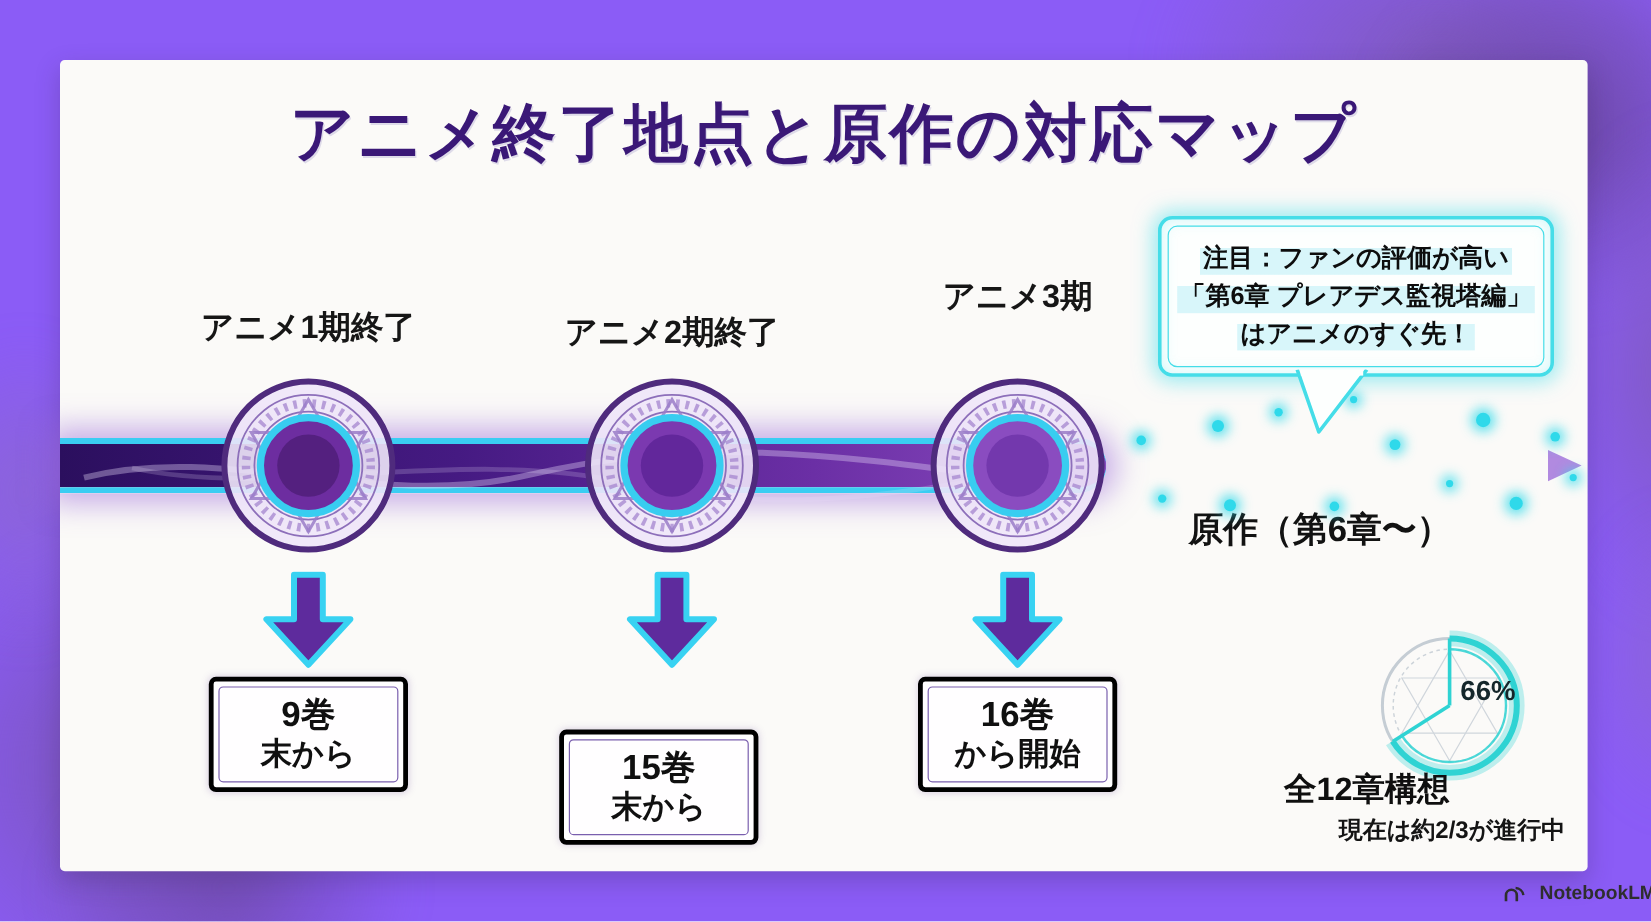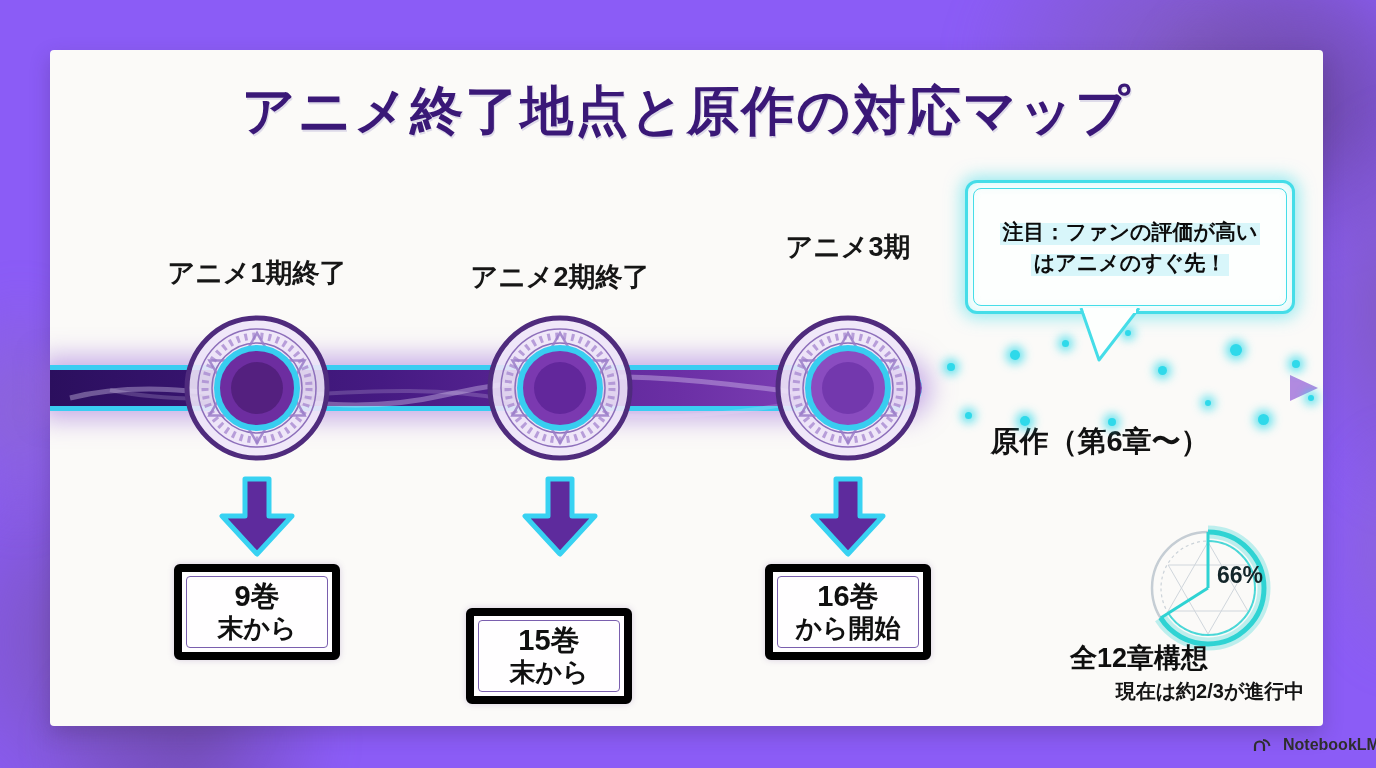--- a/index.html
+++ b/index.html
@@ -71,21 +71,21 @@
   
   .dot { position:absolute; border-radius:50%; background:#2fd9ea;
          box-shadow:0 0 10px 4px rgba(47,217,234,.75); }
 
   
   .down-arrow { position:absolute; top:426px; }
   .da1 { left:165px; } .da2 { left:468px; } .da3 { left:756px; }
 
   
   .vbox { position:absolute; top:514px; width:166px; height:96px; background:#fffeff;
-          border:8px solid #000000; border-radius:6px;
+          border:4px solid #000000; border-radius:6px;
           display:flex; flex-direction:column; justify-content:center; align-items:center;
           box-shadow:0 0 6px rgba(110,80,160,.25); }
   .vbox::before { content:""; position:absolute; inset:4px; border:1.5px solid #7a5fae;
                   border-radius:4px; pointer-events:none; }
   .vb1 { left:124px; } .vb2 { left:416px;margin-top:44px; } .vb3 { left:715px; }
   .vbox .l1 { font-size:29px; font-weight:800; color:#101010; line-height:1.15; }
   .vbox .l2 { font-size:26px; font-weight:800; color:#101010; line-height:1.2; }
 
   
   .pie-svg { position:absolute; left:1083px; top:463px; }
@@ -169,20 +169,21 @@
             <stop offset="1" stop-color="#a77fd4"></stop>
         </linearGradient>
       </defs>
       <line x1="6" y1="20" x2="360" y2="20" stroke="url(#dashGrad)" stroke-width="15" stroke-linecap="round" stroke-dasharray="28 21"></line>
       <polygon points="370,7 398,20 370,33" fill="#b18ae0"></polygon>
     </svg>
     <div class="orig-label">原作（第6章〜）</div>
 
     <div class="bubble">
       <span>注目：ファンの評価が高い</span>
+      <span>「第6章 プレアデス監視塔編」</span>
       <span>はアニメのすぐ先！</span>
     </div>
     <svg class="bubble-tail" width="90" height="60">
       <path d="M16 0 L34 52 L74 0" fill="#fdfffe" stroke="#45dde8" stroke-width="3" stroke-linejoin="round"></path>
       <rect x="19" y="0" width="52" height="5" fill="#fdfffe"></rect>
     </svg>
 
     <div class="dot" style="left:897px; top:313px; width:8px;  height:8px;"></div>
     <div class="dot" style="left:960px; top:300px; width:10px; height:10px;"></div>
     <div class="dot" style="left:1012px;top:290px; width:7px;  height:7px;"></div>

